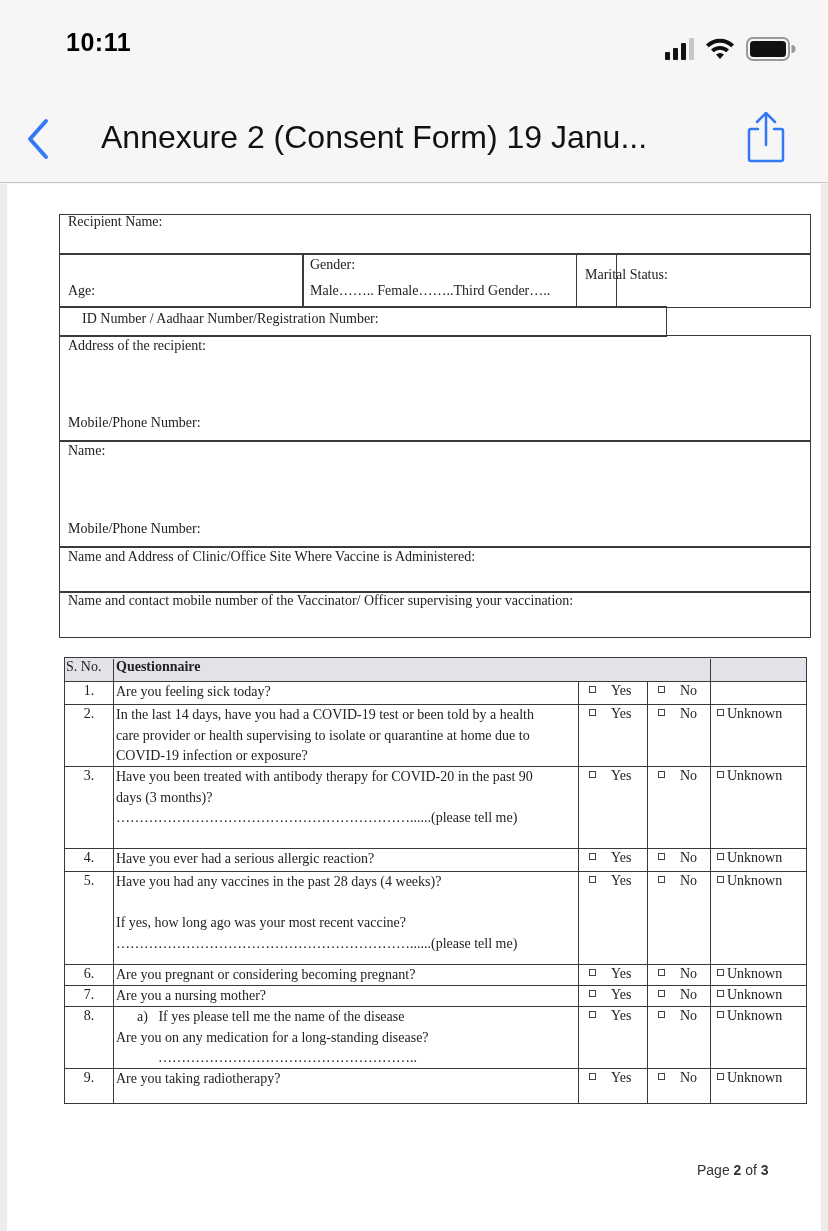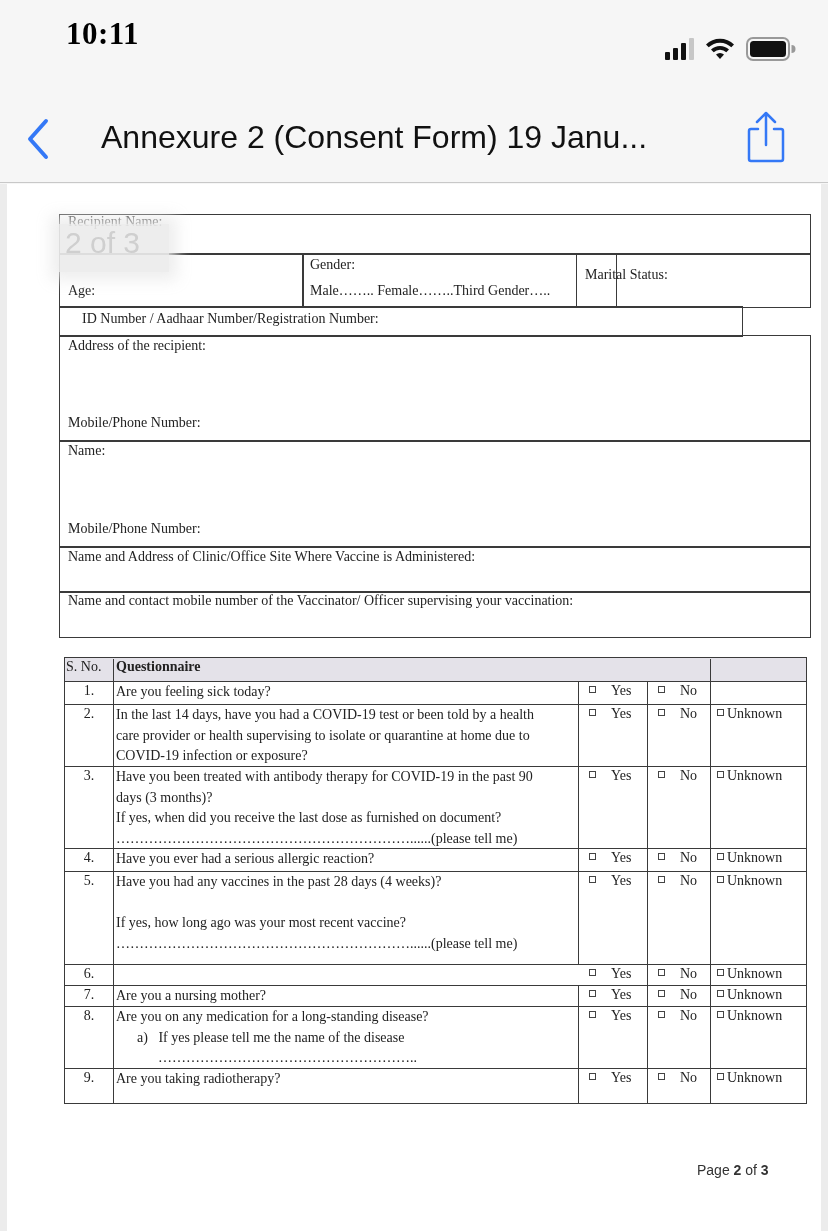--- a/index.html
+++ b/index.html
@@ -1,21 +1,21 @@
 <!DOCTYPE html>
 <html><head>
 <meta charset="utf-8">
 <style>
   * { box-sizing: border-box; margin: 0; padding: 0; }
   html, body { width: 828px; height: 1231px; overflow: hidden; background: #f6f6f6; }
   body { position: relative; font-family: "Liberation Sans", sans-serif; color: #000; }
 
   
   .status-bar { position: absolute; top: 0; left: 0; width: 828px; height: 95px; background: #f6f6f6; }
-  .status-time { position: absolute; left: 66px; top: 16px; font-size: 31px; font-weight: 600; letter-spacing: 0.5px; font-family: Liberation Serif, serif; }
+  .status-time { position: absolute; left: 66px; top: 28px; font-size: 25px; font-weight: 600; letter-spacing: 0.5px; font-family: Liberation Sans, sans-serif; }
   .status-icons { position: absolute; right: 32px; top: 36px; display: flex; align-items: center; gap: 10px; }
   .signal { display: flex; align-items: flex-end; gap: 3px; height: 22px; }
   .signal span { width: 5px; background: #111; border-radius: 1px; }
   .signal span.dim { background: #c7c7c7; }
 
   
   .nav-bar { position: absolute; top: 95px; left: 0; width: 828px; height: 88px; background: #f6f6f6; border-bottom: 1px solid #c8c8c8; }
   .back-btn { position: absolute; left: 20px; top: 20px; width: 36px; height: 48px; display: flex; align-items: center; justify-content: center; cursor: pointer; }
   .nav-title { position: absolute; left: 101px; top: 24px; font-size: 32px; font-weight: 500; color: #111; white-space: nowrap; }
   .share-btn { position: absolute; right: 40px; top: 16px; width: 44px; height: 52px; cursor: pointer; }
@@ -103,21 +103,21 @@
 
       <div class="cell" style="left:243px;top:39px;width:315px;height:55px;">
         <span class="t" style="left:7px;top:3px;">Gender:</span>
         <span class="t" style="left:7px;top:29px;">Male…….. Female……..Third Gender…..</span>
       </div>
 
       <div class="cell" style="left:517px;top:39px;width:235px;height:55px;">
         <span class="t" style="left:8px;top:13px;">Marital Status:</span>
       </div>
 
-      <div class="cell" style="left:0;top:92px;width:684px;height:31px;text-align:center;">
+      <div class="cell" style="left:0;top:92px;width:608px;height:31px;text-align:center;">
         <span class="t" style="left:22px;top:4px;">ID Number / Aadhaar Number/Registration Number:</span>
       </div>
 
       <div class="cell" style="left:0;top:121px;width:752px;height:107px;text-align:center;">
         <span class="t" style="left:8px;top:2px;">Address of the recipient:</span>
         <span class="t" style="left:8px;top:79px;">Mobile/Phone Number:</span>
       </div>
 
       <div class="cell" style="left:0;top:226px;width:752px;height:108px;">
         <span class="t" style="left:8px;top:2px;">Name:</span>
@@ -126,23 +126,20 @@
 
       <div class="cell" style="left:0;top:332px;width:752px;height:47px;">
         <span class="t" style="left:8px;top:2px;">Name and Address of Clinic/Office Site Where Vaccine is Administered:</span>
       </div>
 
       <div class="cell" style="left:0;top:377px;width:752px;height:47px;">
         <span class="t" style="left:8px;top:1px;">Name and contact mobile number of the Vaccinator/ Officer supervising your vaccination:</span>
       </div>
     </div>
 
-    <div class="page-badge">
-      <span>2 of 3</span>
-    </div>
 
     <div class="q-table">
       <div class="q-row head" style="top:0;height:25px;">
         <div class="col c-sno" style="text-align:left;padding-left:1px;top:1px;">S. No.</div>
         <div class="col" style="left:49px;width:597px;top:1px;padding-left:2px;font-weight:bold;">Questionnaire</div>
         <div class="col c-unk"></div>
       </div>
       <div id="q-rows">
           <div class="q-row" style="top: 25px; height: 23px;">
             <div class="col c-sno" style="padding-top: 1px;">1.</div>
@@ -170,23 +167,22 @@
             <div class="col c-no">
               <div class="opt" style="left: 10px;"><span class="chk"></span><span style="margin-left: 12px;">No</span></div>
             </div>
             <div class="col c-unk">
               <div class="opt" style="left: 6px;"><span class="chk"></span><span style="margin-left: 0px;">Unknown</span></div>
             </div>
           </div>
           <div class="q-row" style="top: 110px; height: 82px;">
             <div class="col c-sno" style="padding-top: 1px;">3.</div>
             <div class="col c-q">
-              <div style="white-space: pre; min-height: 20.5px;">Have you been treated with antibody therapy for COVID-19 in the past 90</div>
+              <div style="white-space: pre; min-height: 20.5px;">Have you been treated with antibody therapy for COVID-20 in the past 90</div>
               <div style="white-space: pre; min-height: 20.5px;">days (3 months)?</div>
-              <div style="white-space: pre; min-height: 20.5px;">If yes, when did you receive the last dose as furnished on document?</div>
               <div style="white-space: pre; min-height: 20.5px; text-align: left;">………………………………………………………......(please tell me)</div>
             </div>
             <div class="col c-yes">
               <div class="opt" style="left: 10px;"><span class="chk"></span><span style="margin-left: 12px;">Yes</span></div>
             </div>
             <div class="col c-no">
               <div class="opt" style="left: 10px;"><span class="chk"></span><span style="margin-left: 12px;">No</span></div>
             </div>
             <div class="col c-unk">
               <div class="opt" style="left: 6px;"><span class="chk"></span><span style="margin-left: 0px;">Unknown</span></div>
@@ -220,20 +216,23 @@
             </div>
             <div class="col c-no">
               <div class="opt" style="left: 10px;"><span class="chk"></span><span style="margin-left: 12px;">No</span></div>
             </div>
             <div class="col c-unk">
               <div class="opt" style="left: 6px;"><span class="chk"></span><span style="margin-left: 0px;">Unknown</span></div>
             </div>
           </div>
           <div class="q-row" style="top: 308px; height: 21px;">
             <div class="col c-sno" style="padding-top: 1px;">6.</div>
+            <div class="col c-q">
+              <div style="white-space: pre; min-height: 20.5px;">Are you pregnant or considering becoming pregnant?</div>
+            </div>
             <div class="col c-yes">
               <div class="opt" style="left: 10px;"><span class="chk"></span><span style="margin-left: 12px;">Yes</span></div>
             </div>
             <div class="col c-no">
               <div class="opt" style="left: 10px;"><span class="chk"></span><span style="margin-left: 12px;">No</span></div>
             </div>
             <div class="col c-unk">
               <div class="opt" style="left: 6px;"><span class="chk"></span><span style="margin-left: 0px;">Unknown</span></div>
             </div>
           </div>
@@ -248,22 +247,22 @@
             <div class="col c-no">
               <div class="opt" style="left: 10px;"><span class="chk"></span><span style="margin-left: 12px;">No</span></div>
             </div>
             <div class="col c-unk">
               <div class="opt" style="left: 6px;"><span class="chk"></span><span style="margin-left: 0px;">Unknown</span></div>
             </div>
           </div>
           <div class="q-row" style="top: 350px; height: 62px;">
             <div class="col c-sno" style="padding-top: 1px;">8.</div>
             <div class="col c-q">
+              <div style="white-space: pre; min-height: 20.5px;">      a)   If yes please tell me the name of the disease</div>
               <div style="white-space: pre; min-height: 20.5px;">Are you on any medication for a long-standing disease?</div>
-              <div style="white-space: pre; min-height: 20.5px;">      a)   If yes please tell me the name of the disease</div>
               <div style="white-space: pre; min-height: 20.5px;">            ………………………………………………..</div>
             </div>
             <div class="col c-yes">
               <div class="opt" style="left: 10px;"><span class="chk"></span><span style="margin-left: 12px;">Yes</span></div>
             </div>
             <div class="col c-no">
               <div class="opt" style="left: 10px;"><span class="chk"></span><span style="margin-left: 12px;">No</span></div>
             </div>
             <div class="col c-unk">
               <div class="opt" style="left: 6px;"><span class="chk"></span><span style="margin-left: 0px;">Unknown</span></div>

